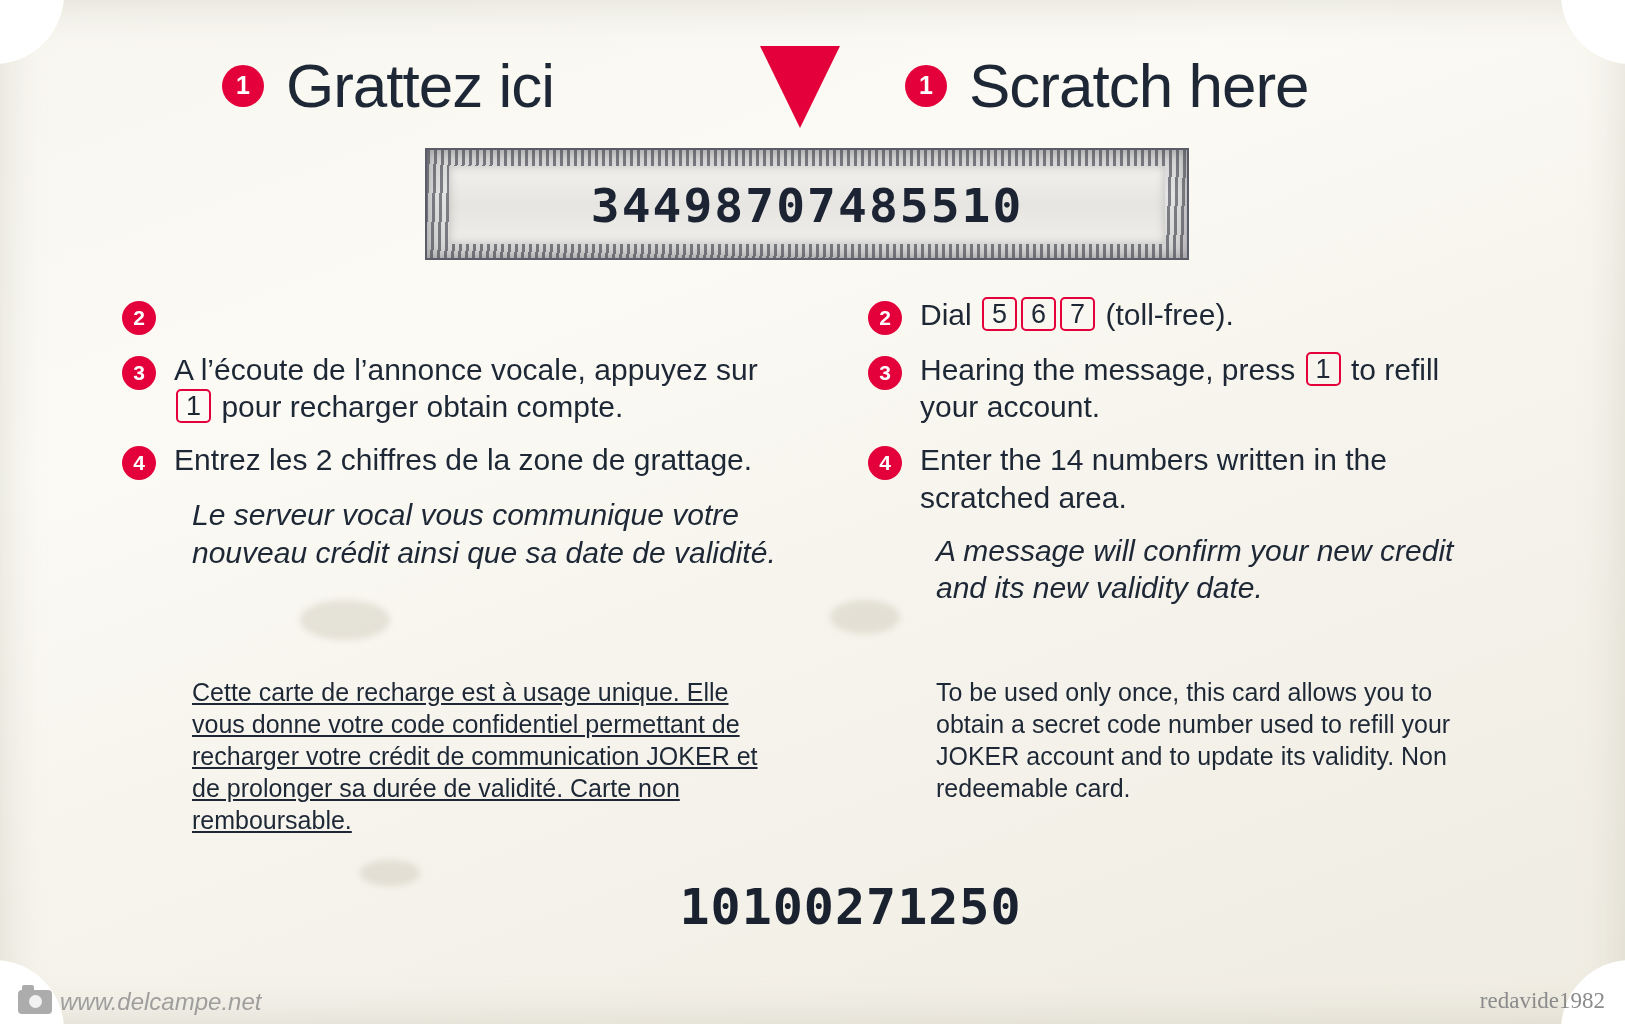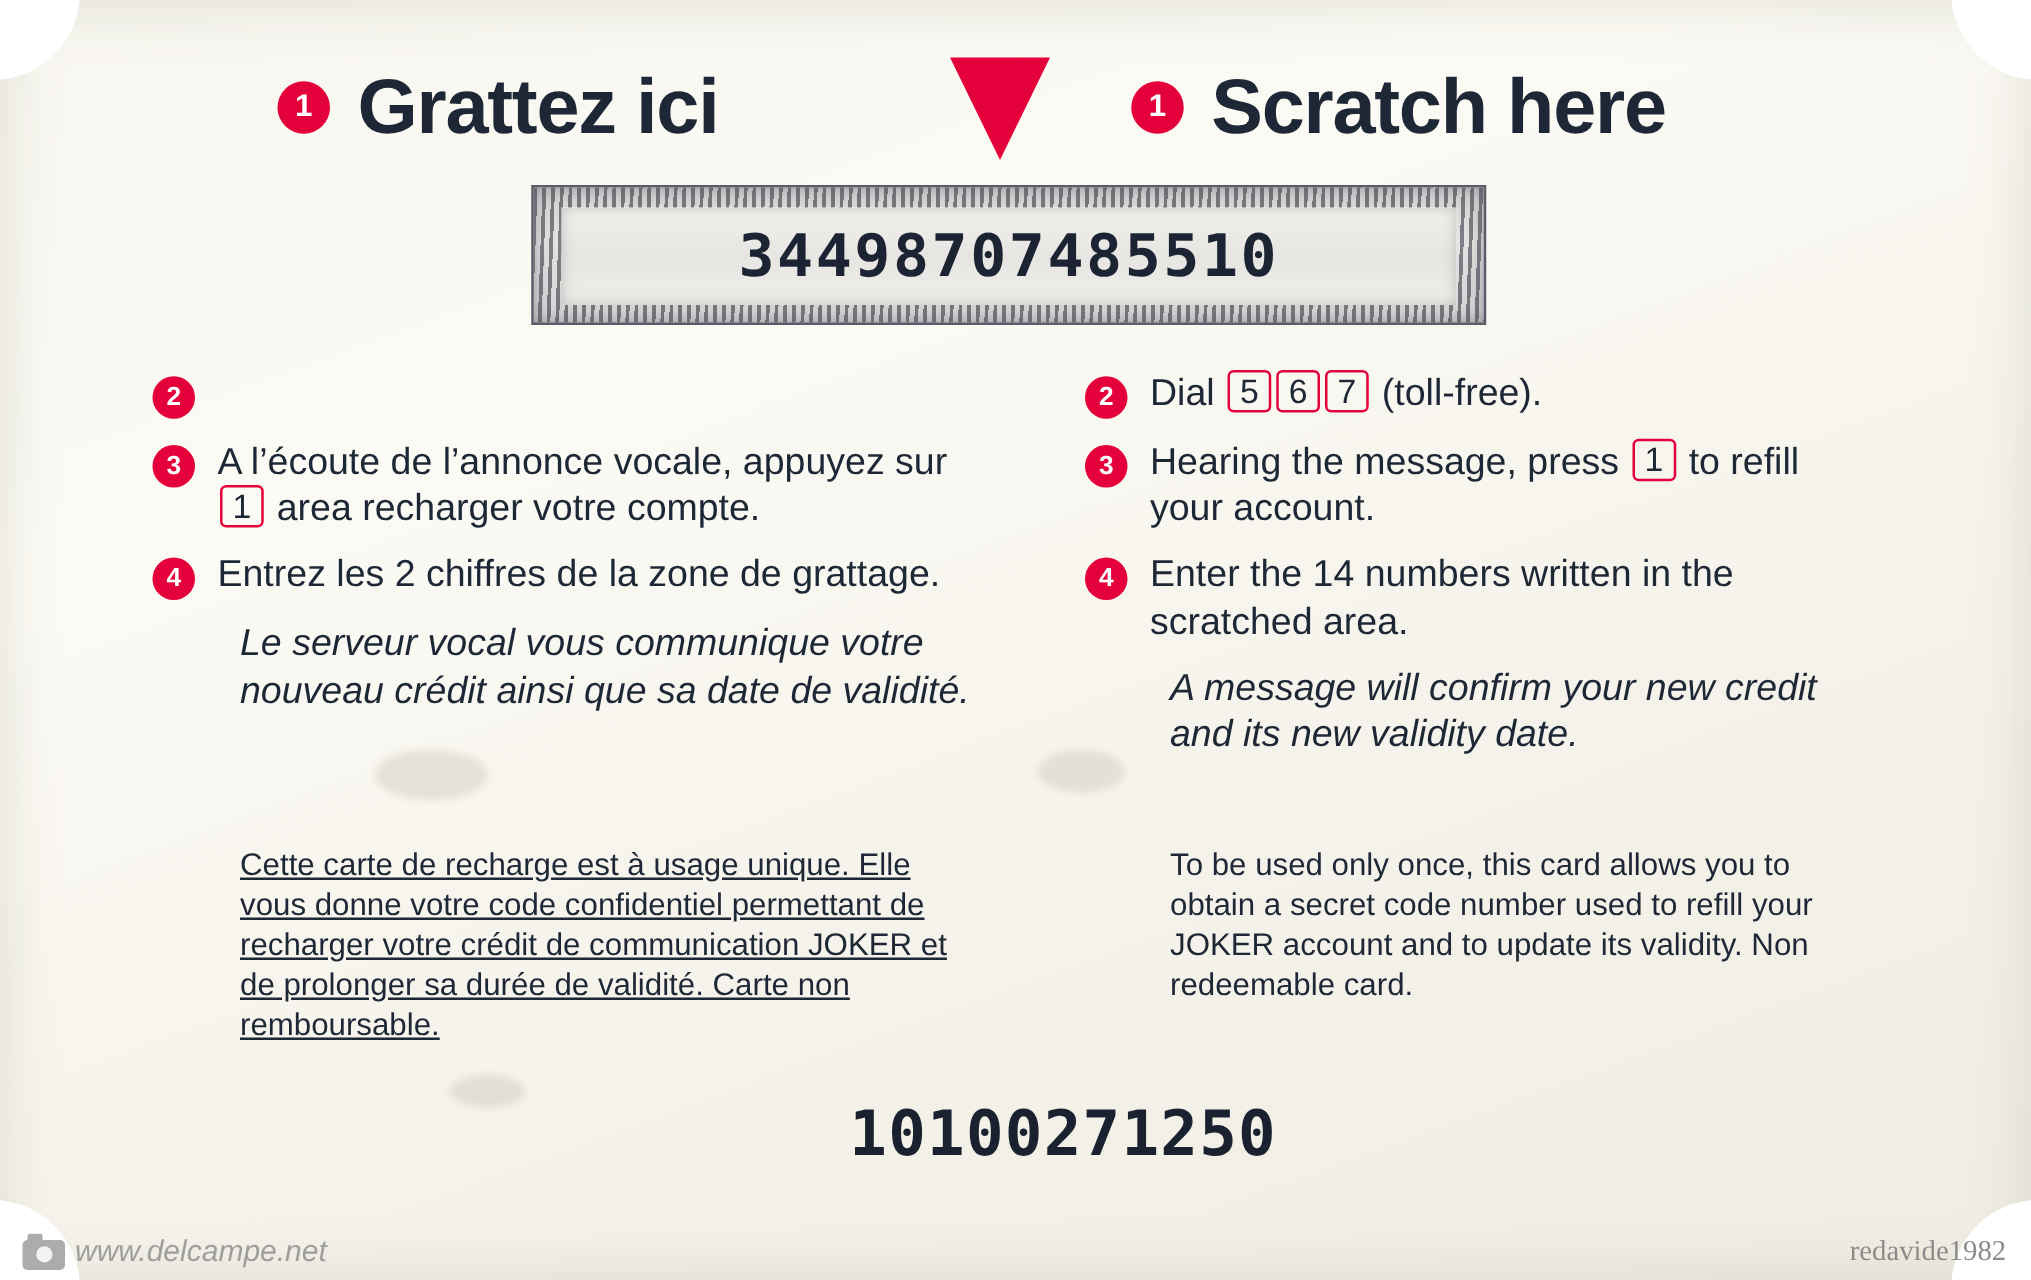--- a/index.html
+++ b/index.html
@@ -52,21 +52,21 @@
   .hdr-group {
     position: absolute;
     display: flex;
     align-items: center;
     gap: 22px;
   }
   .hdr-left { left: 222px; top: 2px; }
   .hdr-right { left: 905px; top: 2px; }
   .hdr-title {
     font-size: 62px;
-    font-weight: bold;
+    font-weight: normal;
     color: #1d2735;
     letter-spacing: -1px;
     white-space: nowrap;
   }
 
   
   .bullet {
     display: inline-flex;
     align-items: center;
     justify-content: center;
@@ -187,21 +187,21 @@
     letter-spacing: 1px;
     padding-left: 38px;
   }
 
   
   #wm-delcampe {
     position: absolute;
     left: 18px;
     bottom: 8px;
     display: flex;
-    align-items: flex-end;
+    align-items: center;
     gap: 8px;
     opacity: 0.82;
     margin-top: 16px;
   }
   #wm-delcampe .wm-text {
     font-size: 24px;
     color: #8d8d8d;
     font-style: italic;
   }
   .cam-icon {
@@ -277,21 +277,21 @@
 
     <div class="step">
       <span class="bullet small">2</span>
     </div>
 
     <div class="step">
       <span class="bullet small">3</span>
       <span class="step-text">
         <span>A l’écoute de l’annonce vocale, appuyez sur</span>
         <span class="keybox">1</span>
-        <span>area recharger votre compte.</span>
+        <span>pour recharger obtain compte.</span>
       </span>
     </div>
 
     <div class="step">
       <span class="bullet small">4</span>
       <span class="step-text">Entrez les 2 chiffres de la zone de grattage.</span>
     </div>
 
     <p class="italic-note fr-step-indent">Le serveur vocal vous communique votre nouveau crédit ainsi que sa date de validité.</p>
   </div>

